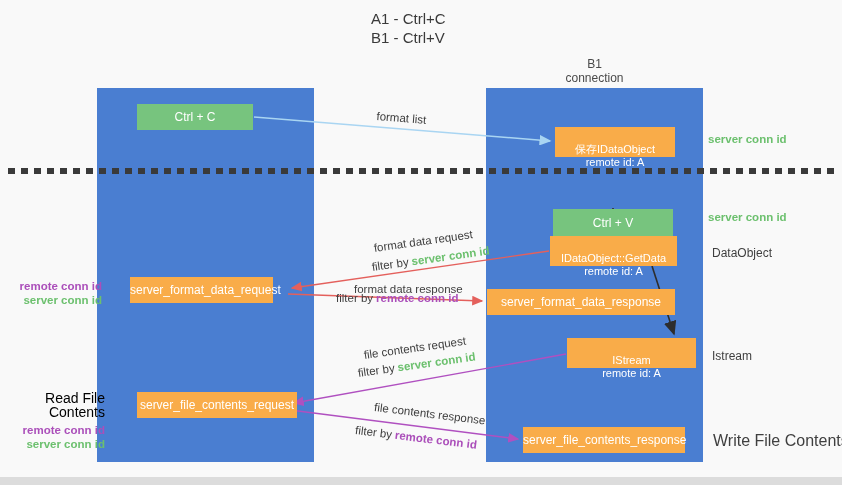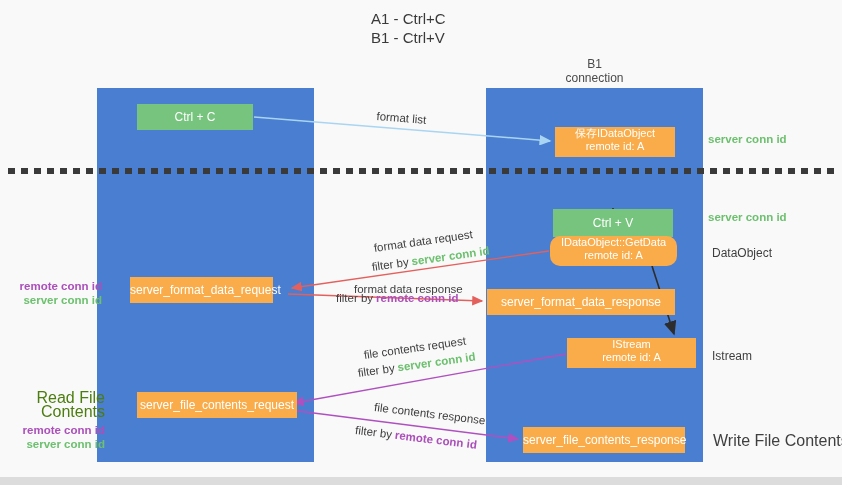--- a/index.html
+++ b/index.html
@@ -11,21 +11,21 @@
   }
   .abs{position:absolute;}
   .title{left:371px;top:9px;font-size:15px;line-height:19px;color:#3a3a3a;}
   .col-header{top:57px;width:217px;text-align:center;font-size:12px;line-height:14px;color:#4a4a4a;}
   .column{top:88px;width:217px;height:374px;background:#4a7ed1;}
   svg.overlay{position:absolute;left:0;top:0;width:842px;height:485px;pointer-events:none;}
   .box{position:absolute;text-align:center;color:#fff;box-sizing:border-box;}
   .box.green{background:#77c47e;}
   .box.orange{background:#f9ac49;}
   .box.one{height:26px;line-height:26px;font-size:12px;}
-  .box.two{font-size:11px;line-height:13px;padding-top:0;height:30px;}
+  .box.two{font-size:11px;line-height:13px;padding-top:16px;height:30px;}
   .lbl{font-size:11.5px;color:#3f3f3f;white-space:nowrap;}
   .g{color:#6cc06e;font-weight:bold;}
   .p{color:#ab4fba;font-weight:bold;}
   .gap{margin-left:3px;}
   .rot-up{transform:rotate(-8deg);transform-origin:left top;}
   .rot-dn4{transform:rotate(4.5deg);transform-origin:left top;}
   .rot-dn7{transform:rotate(7deg);transform-origin:left top;}
   .left-block{width:102px;text-align:right;line-height:14px;font-size:11.5px;}
   .bottom-edge{left:0;bottom:0;width:842px;height:8px;background:#dcdcdc;}
 </style>
@@ -71,21 +71,21 @@
     <line x1="566" y1="354" x2="294" y2="403" stroke="#b050c0" stroke-width="1.4" marker-end="url(#m-mag)"></line>
     <line x1="290" y1="410" x2="518" y2="439" stroke="#b050c0" stroke-width="1.4" marker-end="url(#m-mag)"></line>
   </svg>
 
   <div class="box green one" style="left:137px;top:104px;width:116px;">Ctrl + C</div>
   <div class="box orange two" style="left:555px;top:127px;width:120px;">
     <div>保存IDataObject</div>
     <div>remote id: A</div>
   </div>
   <div class="box green one" style="left:553px;top:180px;width:120px;height:28px;line-height:28px;margin-top:29px;">Ctrl + V</div>
-  <div class="box orange two" style="left:550px;top:236px;width:127px;border-radius:10px;">
+  <div class="box orange two" style="left:550px;top:236px;width:127px;">
     <div>IDataObject::GetData</div>
     <div>remote id: A</div>
   </div>
   <div class="box orange one" style="left:130px;top:277px;width:143px;">server_format_data_request</div>
   <div class="box orange one" style="left:487px;top:289px;width:188px;">server_format_data_response</div>
   <div class="box orange two" style="left:567px;top:338px;width:129px;">
     <div>IStream</div>
     <div>remote id: A</div>
   </div>
   <div class="box orange one" style="left:137px;top:392px;width:160px;">server_file_contents_request</div>
@@ -113,19 +113,19 @@
   <div class="abs lbl g" style="left:708px;top:211px;">server conn id</div>
   <div class="abs lbl" style="left:712px;top:246px;font-size:12px;">DataObject</div>
   <div class="abs lbl" style="left:712px;top:349px;font-size:12px;">Istream</div>
   <div class="abs lbl" style="left:713px;top:432px;font-size:16px;">Write File Contents</div>
 
   <div class="abs left-block" style="left:0;top:279px;">
     <div class="p">remote conn id</div>
     <div class="g">server conn id</div>
   </div>
   <div class="abs left-block" style="left:0;top:391px;width:105px;">
-    <div style="color:#4d7c0f;font-size:16px;margin-bottom:4px;">Read File Contents</div>
+    <div style="color:#000000;font-size:14px;margin-bottom:4px;">Read File Contents</div>
     <div class="p">remote conn id</div>
     <div class="g">server conn id</div>
   </div>
 
   <div class="abs bottom-edge"></div>
 </div>
 
 </body></html>

